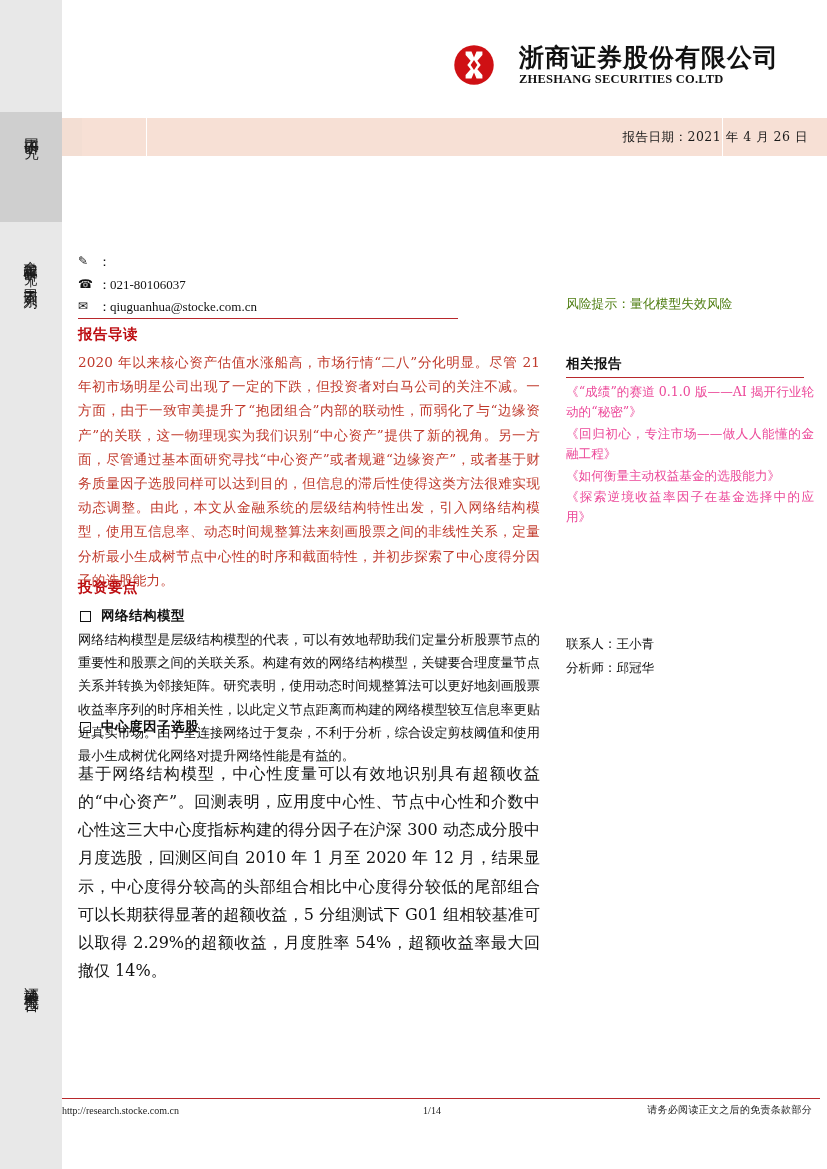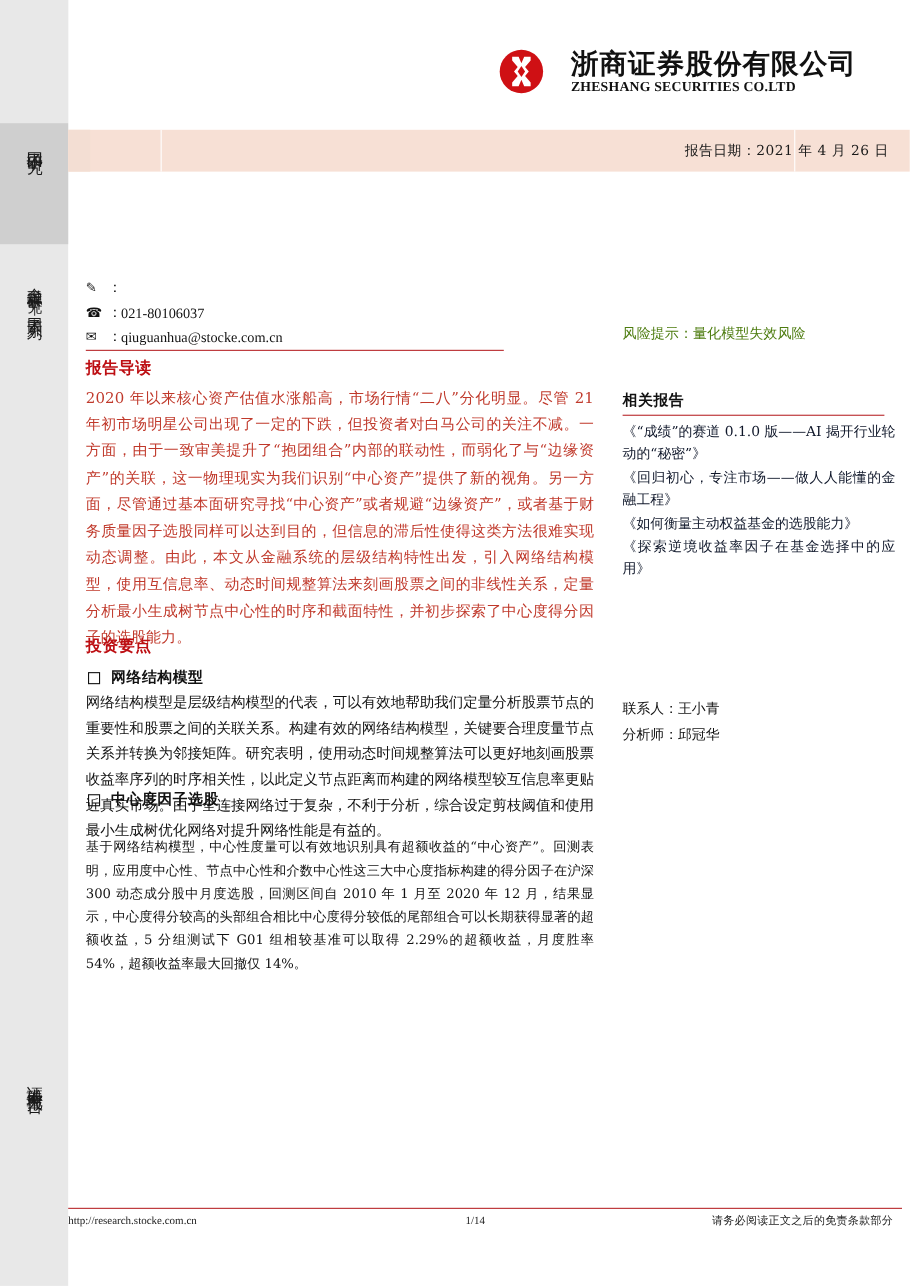--- a/index.html
+++ b/index.html
@@ -167,38 +167,38 @@
   .sub1{position:absolute;left:78px;top:607px;}
   .para1{
     position:absolute;left:78px;top:628px;width:462px;
     font-family:"DejaVu Serif", serif;
     font-size:13.2px;line-height:1.76;color:#111;text-align:justify;
   }
   .sub2{position:absolute;left:78px;top:718px;}
   .para2{
     position:absolute;left:78px;top:760px;width:462px;
     font-family:"DejaVu Serif", serif;
-    font-size:12px;line-height:1.76;color:#111;text-align:justify;
+    font-size:16px;line-height:1.76;color:#111;text-align:justify;
   }
 
   
   .risk-note{
     position:absolute;left:566px;top:294px;width:250px;
     font-family:"DejaVu Serif", serif;
     font-size:12.8px;color:#4d7c0f;line-height:1.6;
   }
   .rel-head{position:absolute;left:566px;top:355px;}
   .rel-rule{
     position:absolute;left:566px;top:377px;width:238px;height:1px;
     background:#b8282c;
   }
   .rel-list{
     position:absolute;left:566px;top:382px;width:248px;
     font-family:"DejaVu Serif", serif;
-    font-size:12.6px;line-height:1.62;color:#0f172a;
+    font-size:12.6px;line-height:1.62;color:#ec4899;
   }
   .rel-item{margin-bottom:1px;text-align:justify;}
   .analyst-block{
     position:absolute;left:566px;top:632px;width:248px;
     font-family:"DejaVu Serif", serif;
     font-size:12.6px;line-height:1.9;color:#111;
   }
 
   
   .footer-rule{

